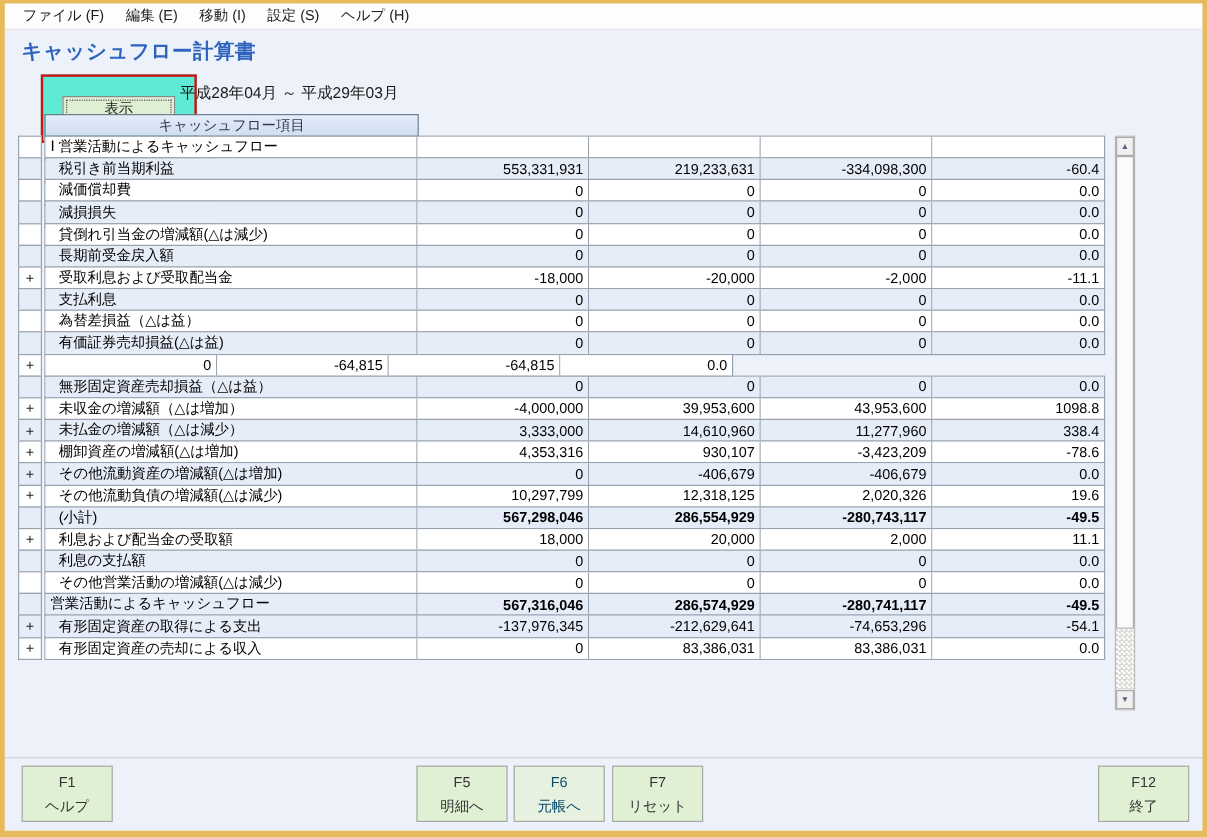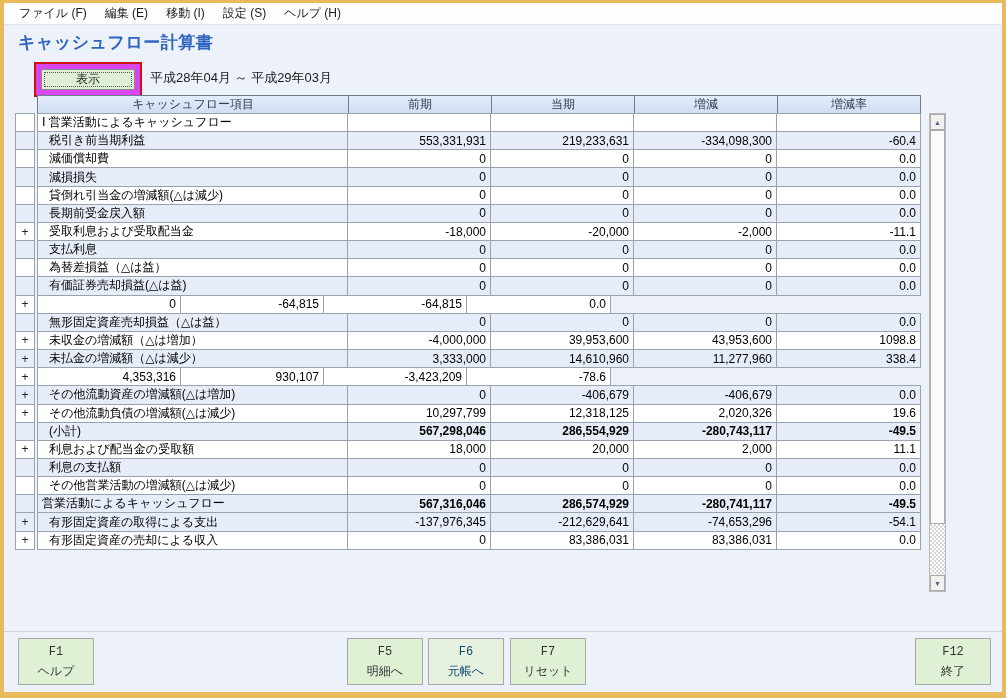--- a/index.html
+++ b/index.html
@@ -22,37 +22,37 @@
   .content { position:relative; width:998px; height:694px; background:#EDF2FA; }
 
   .page-title {
     position:absolute; left:14px; top:6px;
     font-size:17px; font-weight:bold; color:#2E64BE; letter-spacing:0.5px;
   }
 
   
   .hyouji-wrap {
     position:absolute; left:30px; top:37px;
-    border:2px solid #CE1212; padding:5px; background:#d946ef;
+    border:2px solid #CE1212; padding:16px; background:#5eead4;
   }
   .hyouji-btn {
     width:94px; height:21px; background:#DEEFD3; border:1px solid #8A8A8A;
     font-size:12px; color:#222; position:relative; cursor:pointer;
     font-family:"Liberation Sans","DejaVu Sans",sans-serif;
   }
   .hyouji-btn .focus-rect {
     position:absolute; left:2px; top:2px; right:2px; bottom:2px;
     border:1px dotted #555; pointer-events:none;
   }
   .period-label {
     position:absolute; left:146px; top:44px; font-size:13px; color:#1a1a1a;
   }
 
   
-  .grid-header { position:absolute; left:33px; top:70px; display:flex; height:19px; }
+  .grid-header { position:absolute; left:33px; top:70px; display:flex; height:19px;flex-direction:column; }
   .grid-header .hcell {
     background:linear-gradient(#E4EDF9,#CFDEF2);
     border:1px solid #6F7E8E; border-left:none;
     display:flex; align-items:center; justify-content:center;
     font-size:12px; color:#2F3B49;
   }
   .grid-header .hcell:first-child { border-left:1px solid #6F7E8E; }
   .hc-item { width:312px; }
   .hc-num  { width:143px; }
 
@@ -98,21 +98,21 @@
     background-size:4px 4px; cursor:pointer;
   }
 
   
   .fbar-sep { position:absolute; left:0; top:606px; width:998px; border-top:1px solid #CDD3DE; }
   .fkey {
     position:absolute; top:613px; width:76px; height:47px;
     background:#E0F0D5; border:1px solid #A8A8A8;
     font-size:12px; color:#333; text-align:center; line-height:1.6;
     padding-top:2px; cursor:pointer;
-    font-family:Liberation Mono, monospace;
+    font-family:Liberation Sans, sans-serif;
   }
   .fkey.disabled { color:#0c4a6e; background:#E7F1DF; cursor:default; }
   .fkey[data-key="F1"]  { left:14px; }
   .fkey[data-key="F5"]  { left:343px; }
   .fkey[data-key="F6"]  { left:424px; }
   .fkey[data-key="F7"]  { left:506px; }
   .fkey[data-key="F12"] { right:11px; }
 </style>
 </head>
 <body>
@@ -283,20 +283,21 @@
             <div class="cell c-item">未払金の増減額（△は減少）</div>
             <div class="cell c-num">3,333,000</div>
             <div class="cell c-num">14,610,960</div>
             <div class="cell c-num">11,277,960</div>
             <div class="cell c-num">338.4</div>
           </div>
         </div>
         <div class="trow">
           <div class="gutter">+</div>
           <div class="rowmain">
+            <div class="cell c-item">棚卸資産の増減額(△は増加)</div>
             <div class="cell c-num">4,353,316</div>
             <div class="cell c-num">930,107</div>
             <div class="cell c-num">-3,423,209</div>
             <div class="cell c-num">-78.6</div>
           </div>
         </div>
         <div class="trow tint">
           <div class="gutter">+</div>
           <div class="rowmain">
             <div class="cell c-item">その他流動資産の増減額(△は増加)</div>

